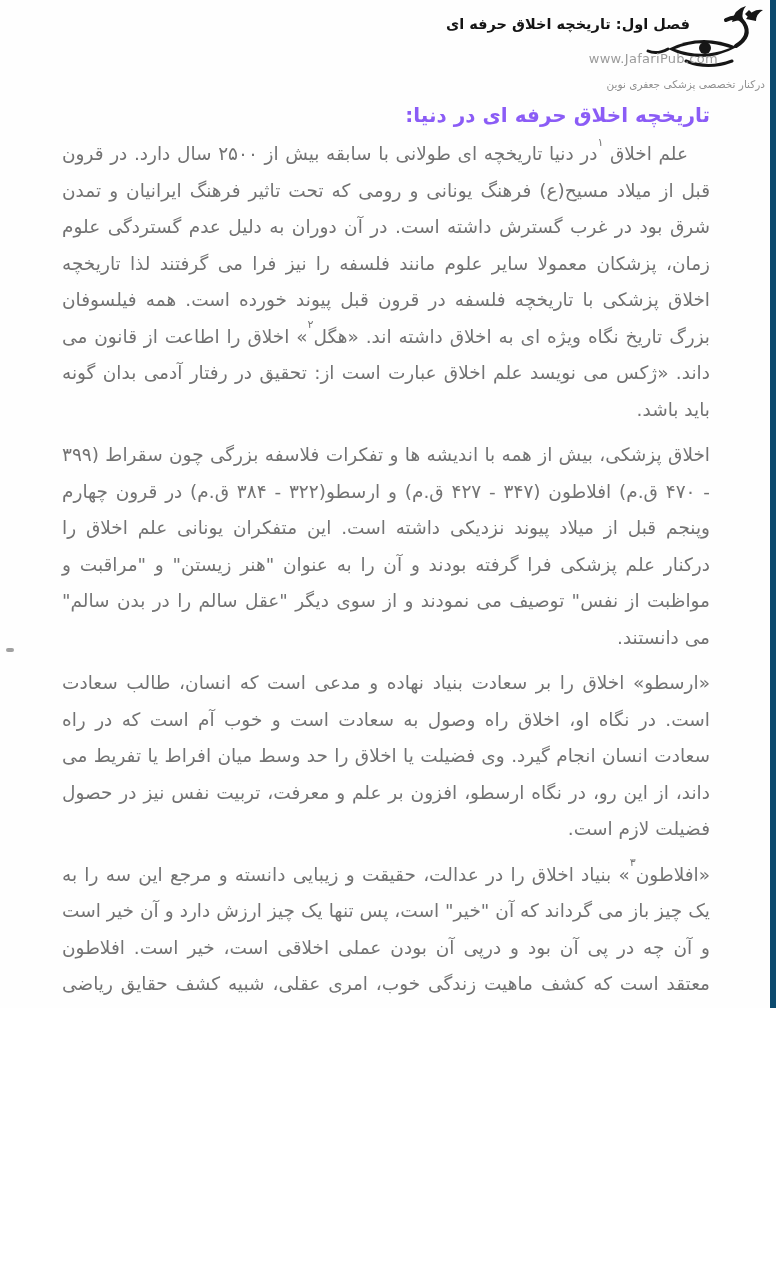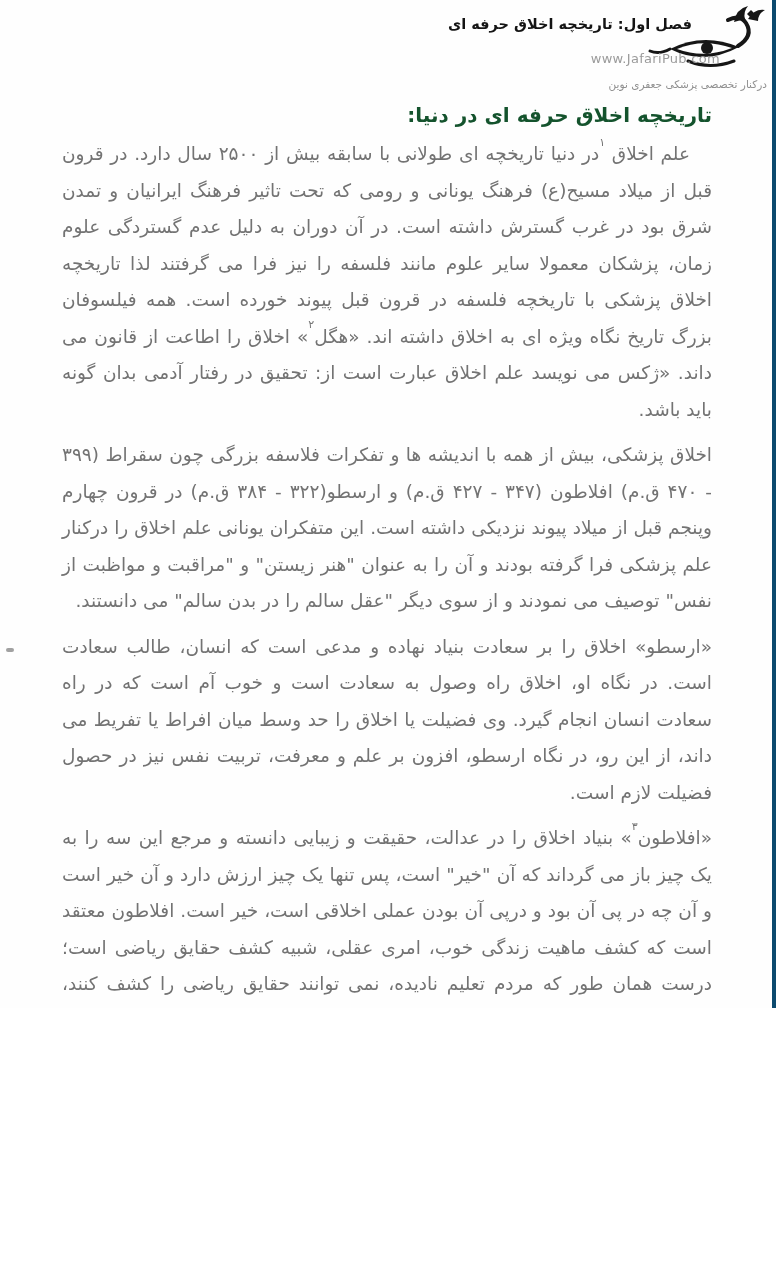--- a/index.html
+++ b/index.html
@@ -3,21 +3,21 @@
 <meta charset="utf-8">
 <style>
   html,body{margin:0;padding:0;background:#ffffff;}
   .page{
     position:relative;
     width:776px;height:1008px;
     background:#fefefe;
     overflow:hidden;
     font-family:"DejaVu Sans",sans-serif;
     color:#1e1e1e;
-    border-right:4px solid #0c4a6e;
+    border-right:6px solid #0c4a6e;
     box-sizing:border-box;
   }
   
   .chapter-title{
     position:absolute;top:16px;right:80px;
     direction:rtl;font-size:14.5px;font-weight:bold;color:#141414;
     white-space:nowrap;
   }
   .logo{position:absolute;top:4px;right:2px;width:122px;height:66px;}
   .logo svg{width:100%;height:100%;}
@@ -29,21 +29,21 @@
   .logo-tagline{
     position:absolute;top:78px;right:5px;
     direction:rtl;font-size:10.5px;color:#8f8f8f;white-space:nowrap;
   }
   
   .content{
     position:absolute;top:100px;right:60px;left:62px;
     direction:rtl;
   }
   .main-heading{
-    font-size:20px;font-weight:bold;color:#14532d;
+    font-size:20px;font-weight:bold;color:#8b5cf6;
     margin:0 0 6px 0;line-height:30px;
   }
   .para{
     margin:0 0 9px 0;
     font-size:18.5px;line-height:36.5px;
     text-align:justify;text-justify:inter-word;
     color:#737373;
   }
   .para.indent{text-indent:22px;}
   .para sup{

